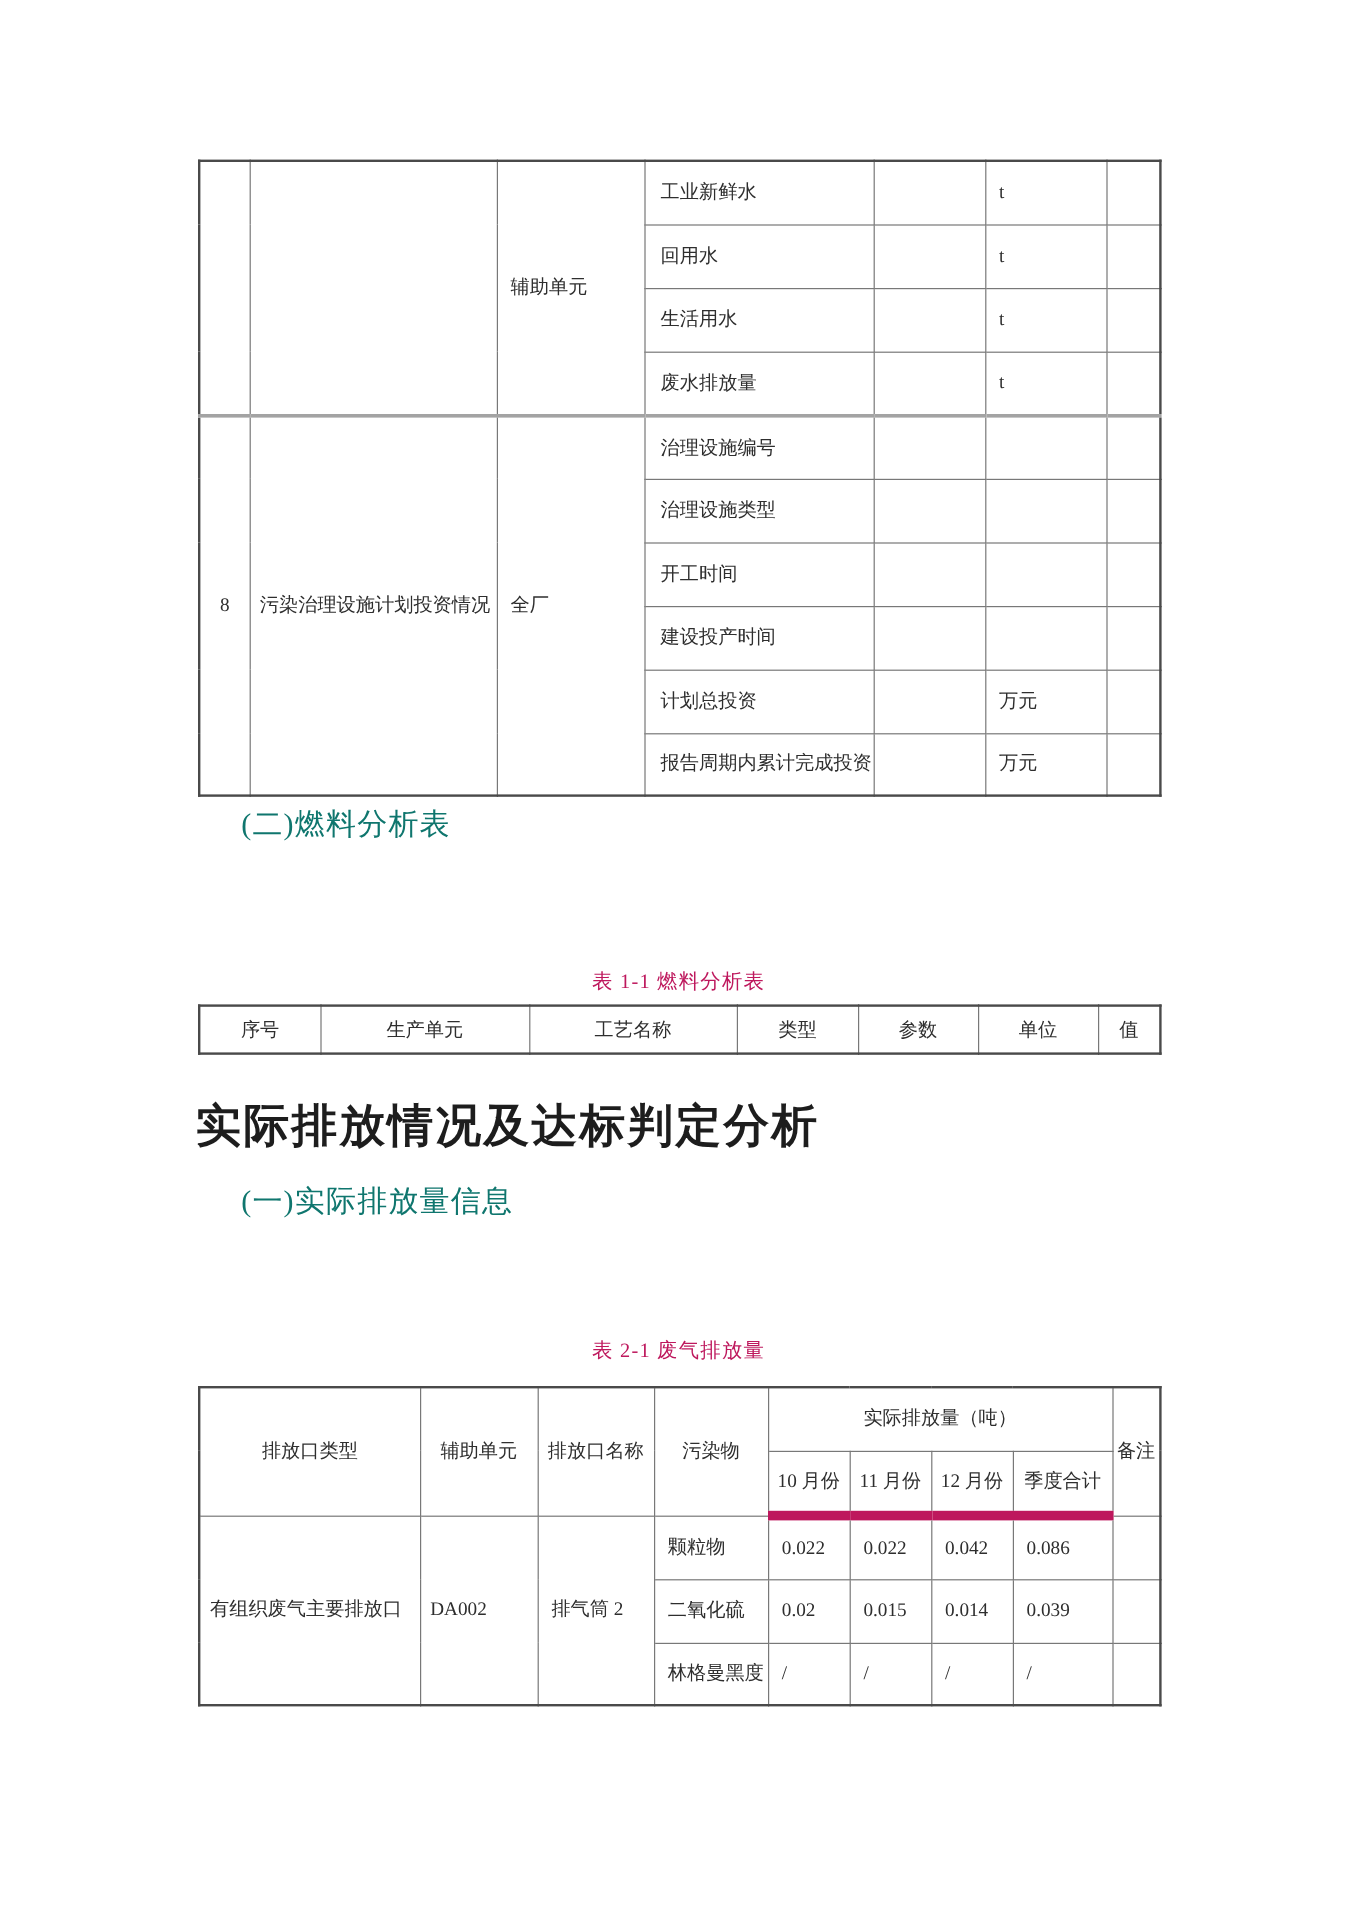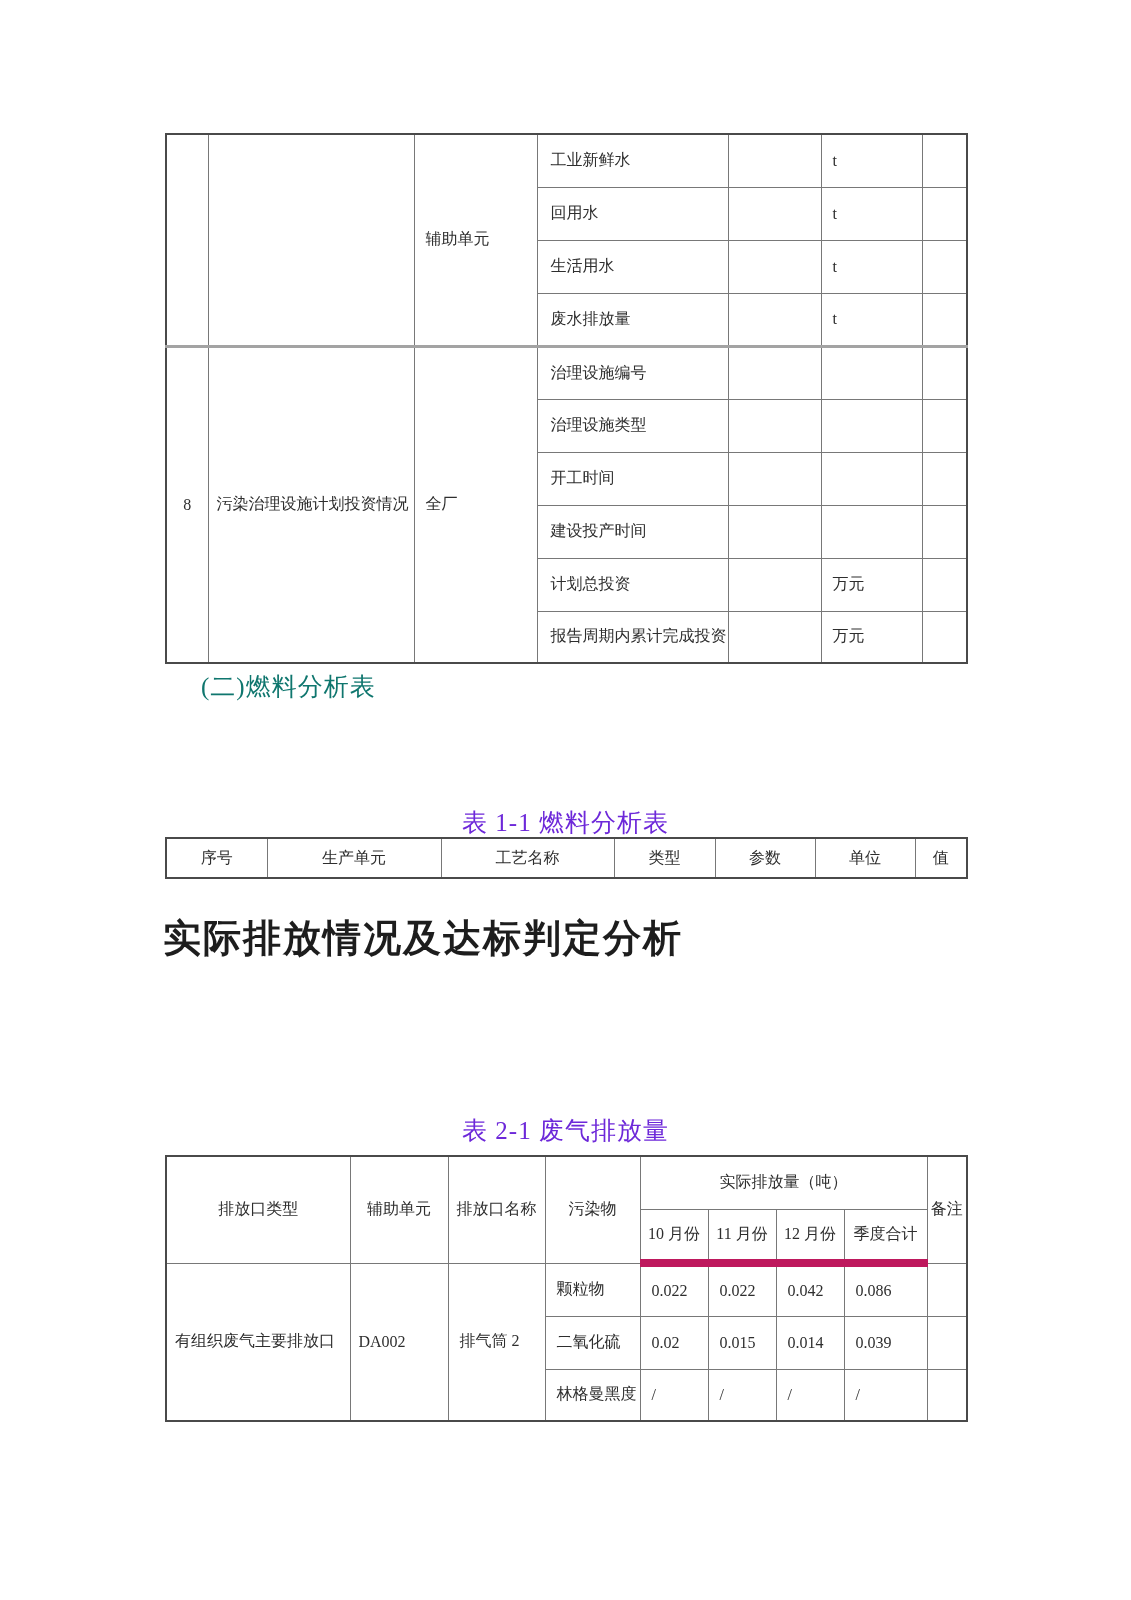--- a/index.html
+++ b/index.html
@@ -37,21 +37,21 @@
     position:absolute;left:164px;
     font-size:25px;letter-spacing:1px;color:#0f766e;margin-left:37px;
   }
   .h-main{
     position:absolute;left:163px;top:913px;
     font-size:38px;letter-spacing:2px;color:#1d1d1d;
     font-weight:bold;
   }
   .tcaption{
     position:absolute;left:0;width:1131px;
-    text-align:center;font-size:25px;letter-spacing:1px;color:#6d28d9;
+    text-align:center;font-size:17px;letter-spacing:1px;color:#be185d;
   }
 </style>
 </head>
 <body>
 
 <div class="page">
 
   <table class="outer" style="left:165px;top:133px;width:801px;">
     <colgroup>
       <col style="width:42px">
@@ -155,20 +155,21 @@
       <th class="tc">类型</th>
       <th class="tc">参数</th>
       <th class="tc">单位</th>
       <th class="tc">值</th>
     </tr>
   </tbody>
     </table>
 
   <div class="h-main">实际排放情况及达标判定分析</div>
 
+  <div class="h-sub" style="top:984px">(一)实际排放量信息</div>
 
   <div class="tcaption" style="top:1114px">表 2-1 废气排放量</div>
 
   <table class="outer" style="left:165px;top:1155px;width:801px;">
     <colgroup>
       <col style="width:184px">
         <col style="width:98px">
         <col style="width:97px">
       <col style="width:95px">
         <col style="width:68px">

